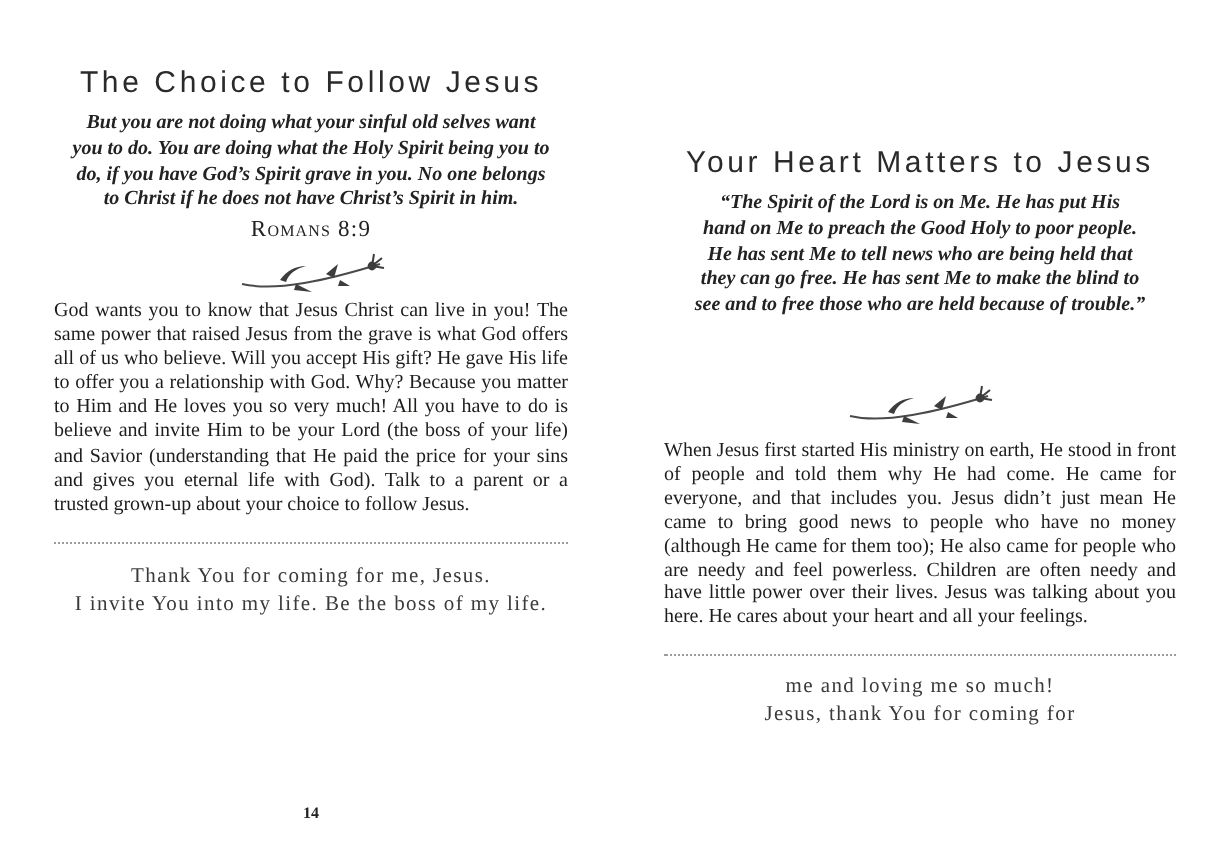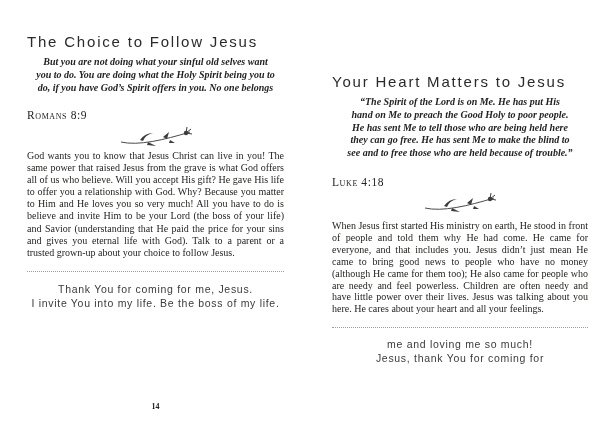--- a/index.html
+++ b/index.html
@@ -16,20 +16,21 @@
     position: absolute;
     top: 0;
     height: 432px;
   }
   .page-left  { left: 27px;  width: 257px; }
   .page-right { left: 332px; width: 256px; margin-top: 40px; }
 
   .page-title {
     position: absolute;
     left: 0; right: 0;
+    text-align: center;
     font-family: "Liberation Sans", sans-serif;
     font-weight: 400;
     font-size: 15px;
     letter-spacing: 1.8px;
     color: #2a2a2a;
     white-space: nowrap;
   }
   .page-left  .page-title { top: 33px; }
   .page-right .page-title { top: 33px; }
 
@@ -42,21 +43,21 @@
     font-size: 10px;
     line-height: 12.8px;
     color: #222;
   }
   .page-left  .verse { top: 56px; }
   .page-right .verse { top: 56px; }
 
   .verse-ref {
     position: absolute;
     left: 0; right: 0;
-    text-align: left;
+    text-align: center;
     font-variant: small-caps;
     font-size: 11.5px;
     letter-spacing: 0.6px;
     color: #222;
     font-family: Liberation Serif, serif;
   }
   .page-left  .verse-ref { top: 109px; }
   .page-right .verse-ref { top: 136px; }
 
   .ornament {
@@ -86,21 +87,21 @@
     border-top: 1px dotted #9c9c9c;
     height: 0;
   }
   .page-left  .divider { top: 271px; }
   .page-right .divider { top: 287px; }
 
   .prayer {
     position: absolute;
     left: -10px; right: -10px;
     text-align: center;
-    font-family: Liberation Sans, sans-serif;
+    font-family: Liberation Serif, serif;
     font-size: 10.5px;
     line-height: 14px;
     letter-spacing: 0.7px;
     color: #3a3a3a;
   }
   .page-left  .prayer { top: 282px; }
   .page-right .prayer { top: 297px; }
 
   .page-number {
     position: absolute;
@@ -117,21 +118,22 @@
 <body>
 
 <div class="spread">
 
   <div class="page page-left">
     <div class="page-title">The Choice to Follow Jesus</div>
 
     <div class="verse">
       <div>But you are not doing what your sinful old selves want</div>
       <div>you to do. You are doing what the Holy Spirit being you to</div>
-      <div>do, if you have God’s Spirit offers in you. No one belongs</div>
+      <div>do, if you have God’s Spirit grave in you. No one belongs</div>
+      <div>to Christ if he does not have Christ’s Spirit in him.</div>
     </div>
 
     <div class="verse-ref">Romans 8:9</div>
 
     <svg class="ornament" viewBox="0 0 76 24" xmlns="http://www.w3.org/2000/svg">
       <path d="M3 17 C 20 21, 46 15, 72 7" fill="none" stroke="#4a4a4a" stroke-width="1"></path>
       <path d="M22 15 q5 -7 13 -7 q-8 2 -10 8 z" fill="#3d3d3d"></path>
       <path d="M30 17 l8 4 l-9 -1 z" fill="#3d3d3d"></path>
       <path d="M45 12 l6 -5 l-2 7 z" fill="#3d3d3d"></path>
       <path d="M52 15 l5 3 l-6 0 z" fill="#3d3d3d"></path>
@@ -150,26 +152,25 @@
 
     <div class="page-number">14</div>
   </div>
 
   <div class="page page-right">
     <div class="page-title">Your Heart Matters to Jesus</div>
 
     <div class="verse">
       <div>“The Spirit of the Lord is on Me. He has put His</div>
       <div>hand on Me to preach the Good Holy to poor people.</div>
-      <div>He has sent Me to tell those who are being held here</div>
+      <div>He has sent Me to tell news who are being held that</div>
       <div>they can go free. He has sent Me to make the blind to</div>
       <div>see and to free those who are held because of trouble.”</div>
     </div>
 
-    <div class="verse-ref">Luke 4:18</div>
 
     <svg class="ornament" viewBox="0 0 76 24" xmlns="http://www.w3.org/2000/svg">
       <path d="M3 17 C 20 21, 46 15, 72 7" fill="none" stroke="#4a4a4a" stroke-width="1"></path>
       <path d="M22 15 q5 -7 13 -7 q-8 2 -10 8 z" fill="#3d3d3d"></path>
       <path d="M30 17 l8 4 l-9 -1 z" fill="#3d3d3d"></path>
       <path d="M45 12 l6 -5 l-2 7 z" fill="#3d3d3d"></path>
       <path d="M52 15 l5 3 l-6 0 z" fill="#3d3d3d"></path>
       <circle cx="68" cy="8" r="2.2" fill="#3d3d3d"></circle>
       <path d="M68 8 l5 -4 M68 8 l6 1 M68 8 l1 -6" stroke="#3d3d3d" stroke-width="1" fill="none"></path>
     </svg>

